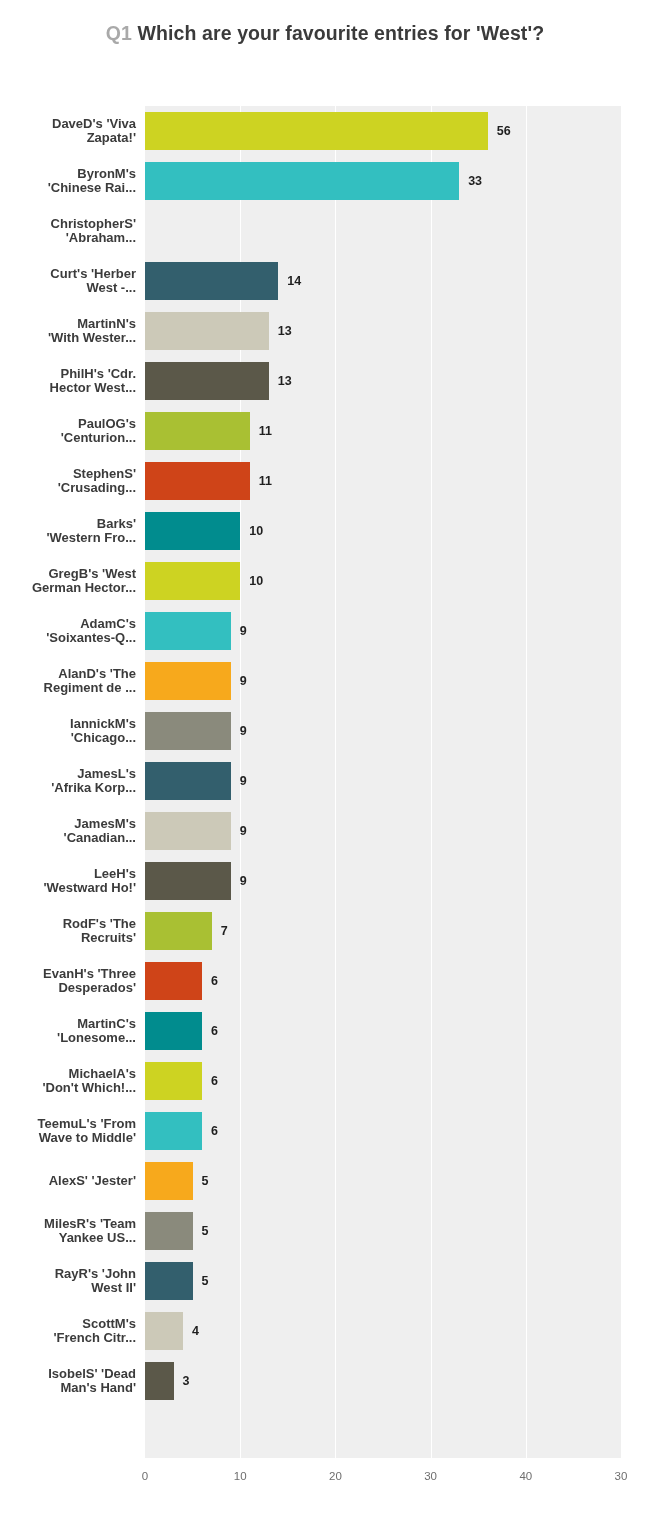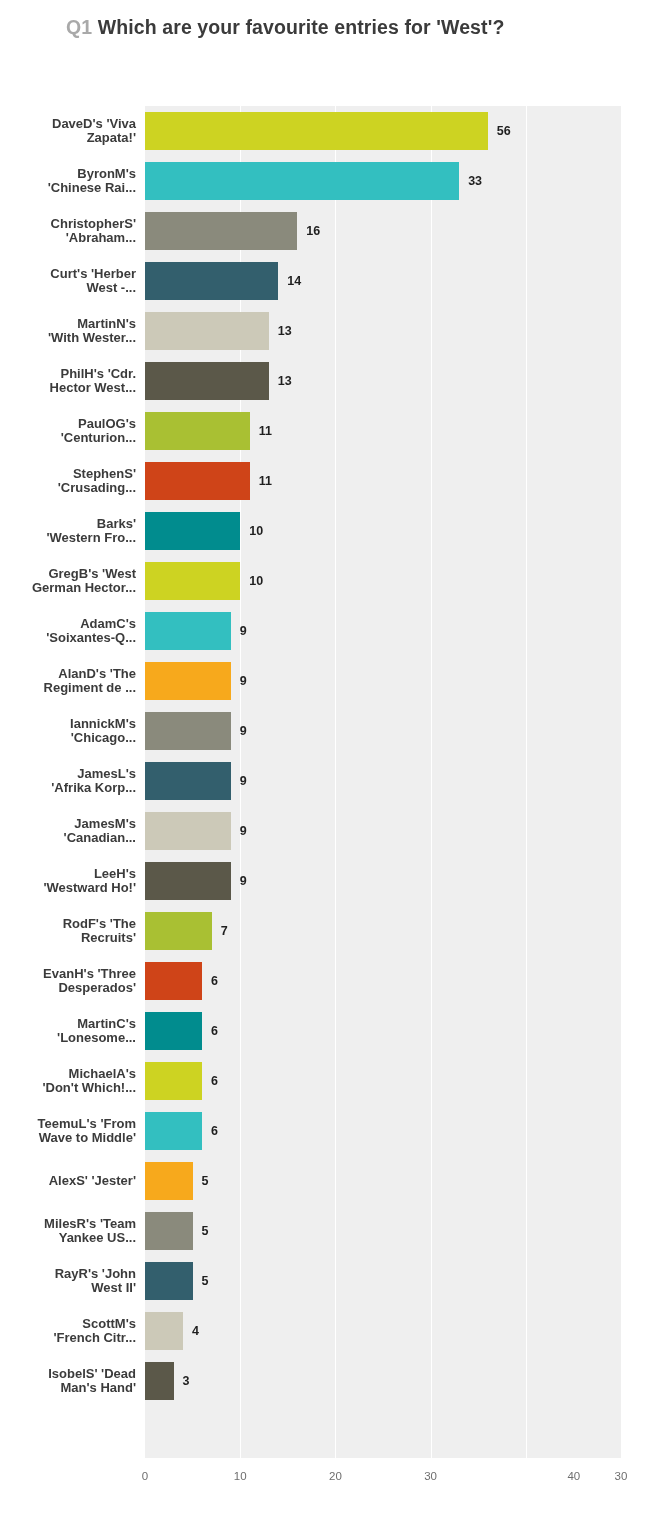--- a/index.html
+++ b/index.html
@@ -15,21 +15,22 @@
   }
   #chart-root {
     position: relative;
     width: 650px;
     height: 1537px;
     box-sizing: border-box;
   }
 
   
   .chart-header {
-    padding-top: 14px;
+    padding-top: 20px;
+    text-align: center;
   }
   .chart-title {
     font-size: 19.5px;
     font-weight: bold;
     color: #3b3b3b;
     line-height: 27px;
     letter-spacing: 0.1px;
     padding: 0 66px;
   }
   .chart-title .qnum {
@@ -167,24 +168,20 @@
           <div class="row-label">ByronM's
 'Chinese Rai...</div>
           <div class="bar-track">
             <div class="bar" style="width: 314.16px; background: rgb(51, 191, 192);"></div>
             <div class="bar-value" style="left: 323.16px;">33</div>
           </div>
         </div>
         <div class="row">
           <div class="row-label">ChristopherS'
 'Abraham...</div>
-          <div class="bar-track">
-            <div class="bar" style="width: 152.32px; background: rgb(138, 138, 124);"></div>
-            <div class="bar-value" style="left: 161.32px;">16</div>
-          </div>
         </div>
         <div class="row">
           <div class="row-label">Curt's 'Herber
 West -...</div>
           <div class="bar-track">
             <div class="bar" style="width: 133.28px; background: rgb(51, 95, 109);"></div>
             <div class="bar-value" style="left: 142.28px;">14</div>
           </div>
         </div>
         <div class="row">
@@ -361,18 +358,18 @@
             <div class="bar" style="width: 28.56px; background: rgb(91, 88, 73);"></div>
             <div class="bar-value" style="left: 37.56px;">3</div>
           </div>
         </div>
       </div>
     <div class="axis" id="x-axis">
         <div class="tick" style="left: 0px;">0</div>
         <div class="tick" style="left: 95.2px;">10</div>
         <div class="tick" style="left: 190.4px;">20</div>
         <div class="tick" style="left: 285.6px;">30</div>
-        <div class="tick" style="left: 380.8px; margin-left: 48px;">40</div>
+        <div class="tick" style="left: 380.8px;">40</div>
         <div class="tick" style="left: 476px;">30</div>
       </div>
   </div>
 
 </div>
 
 </body></html>

